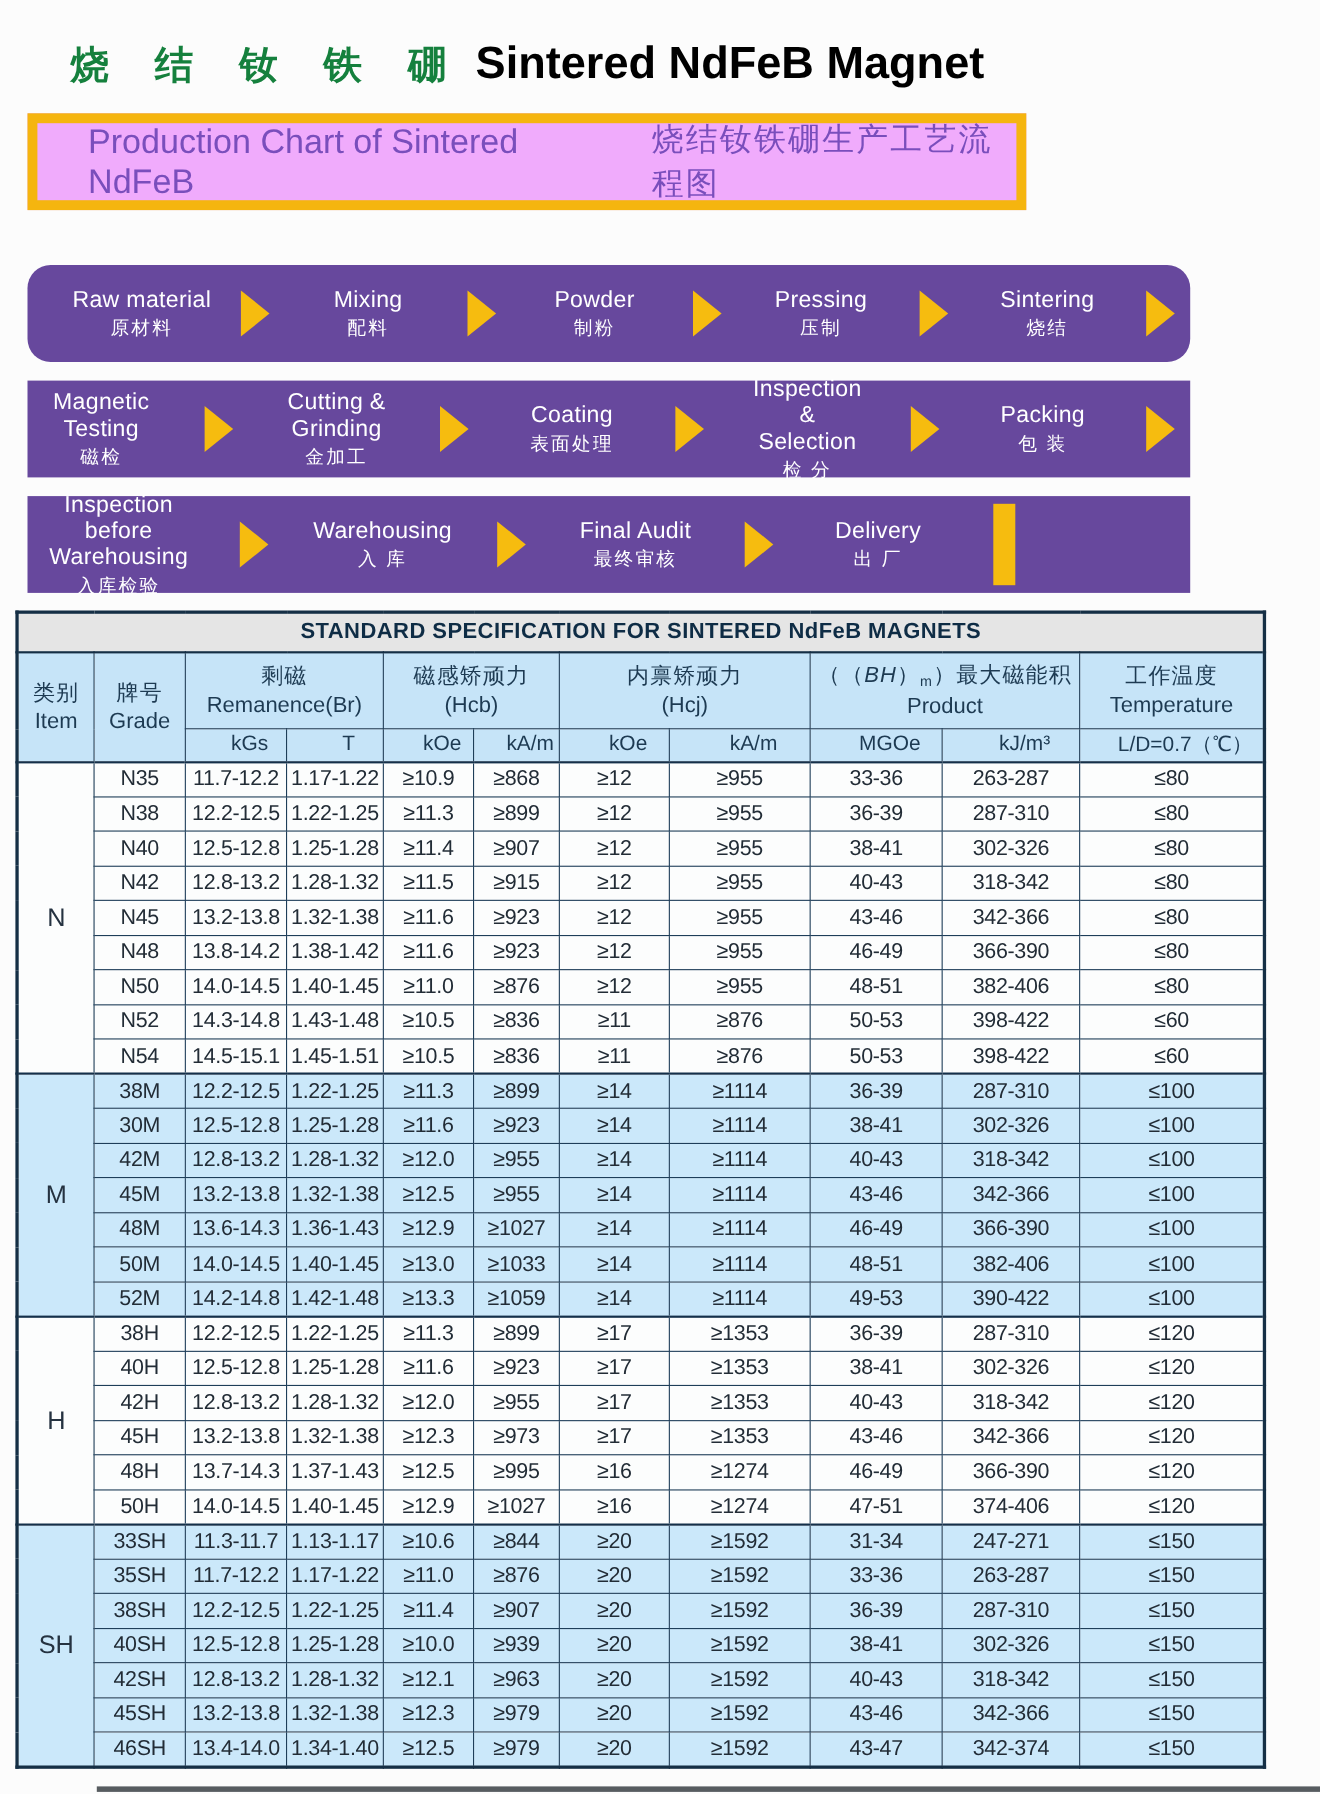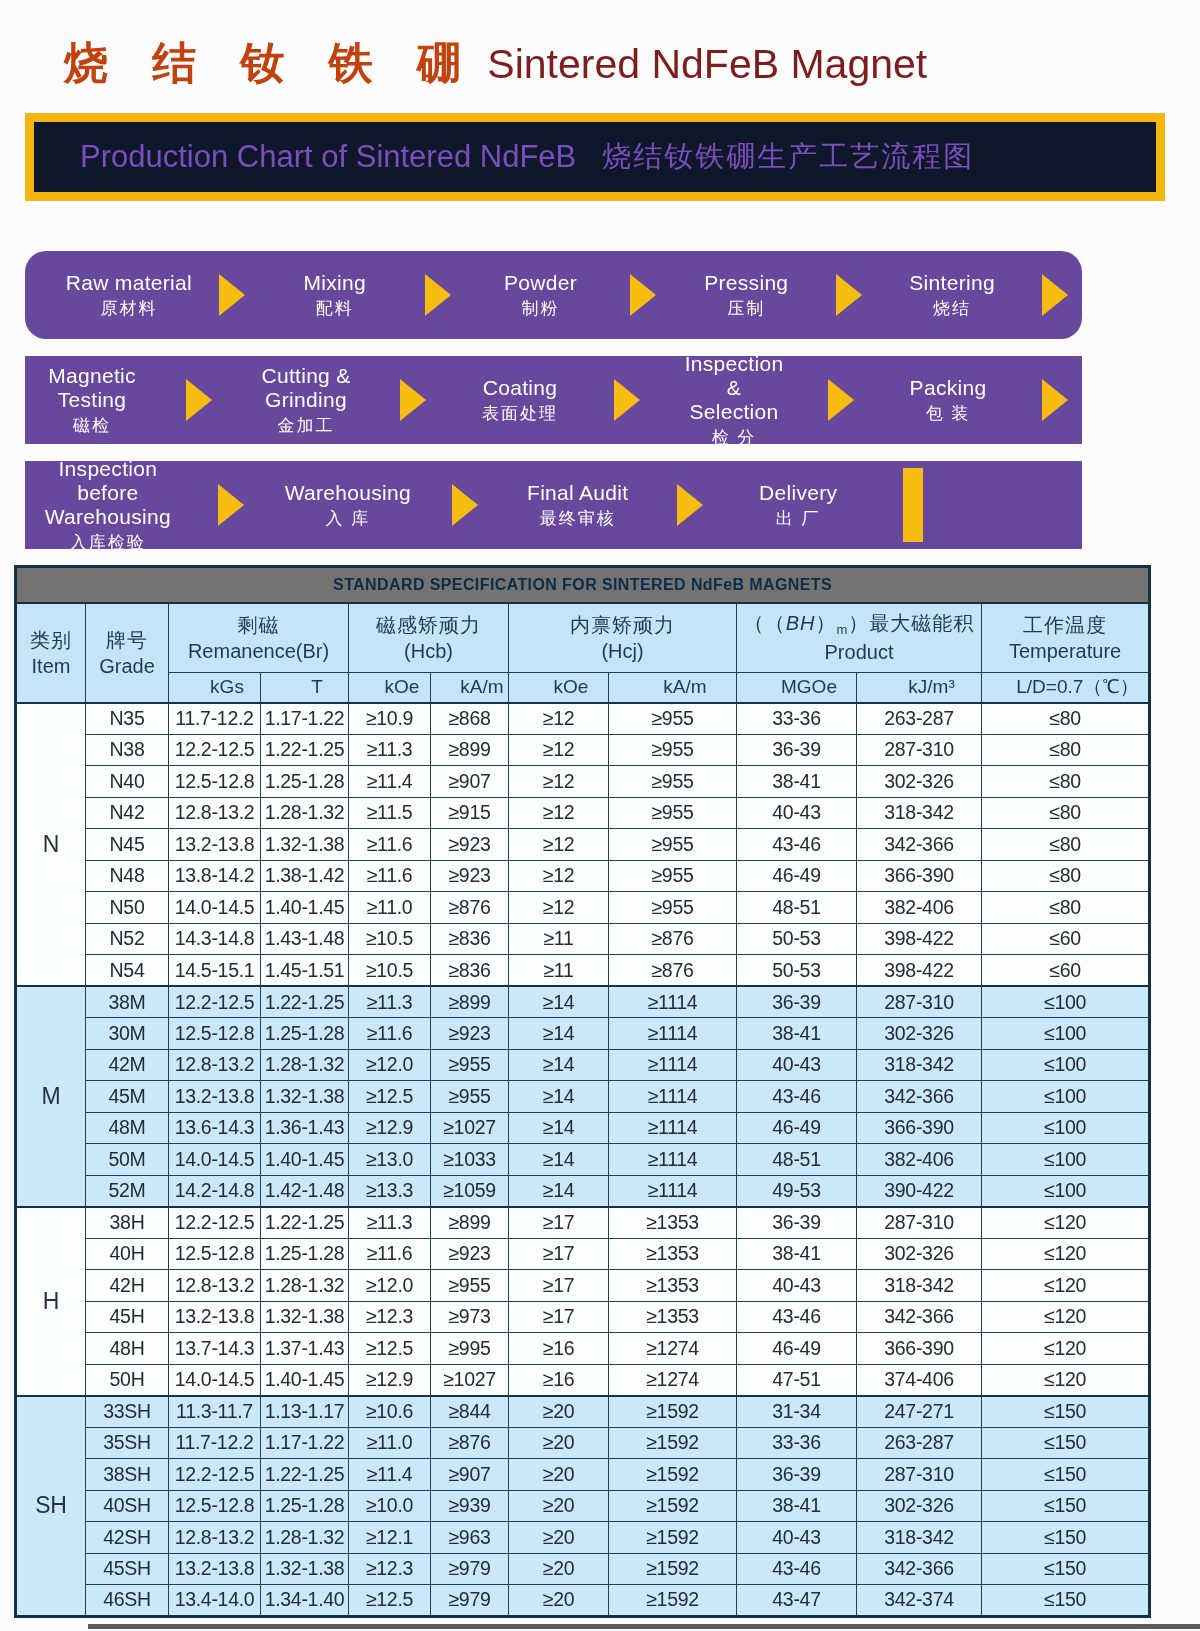--- a/index.html
+++ b/index.html
@@ -1,26 +1,26 @@
 <!DOCTYPE html>
 <html><head>
 <meta charset="utf-8">
 <style>
   * { margin:0; padding:0; box-sizing:border-box; }
   body { font-family: "Liberation Sans", sans-serif; background:#ffffff; }
   .page { position:relative; width:1200px; height:1631px; background:#fcfcfc; overflow:hidden; }
 
   
   .doc-header { margin:34px 0 0 64px; white-space:nowrap; }
-  .t-cn { font-size:44px; font-weight:bold; color:#c2410c; letter-spacing:16px; }
-  .t-en { font-size:41px; font-weight:normal; color:#7f1d1d; margin-left:6px; letter-spacing:0;text-align:right; }
+  .t-cn { font-size:35px; font-weight:bold; color:#15803d; letter-spacing:16px; }
+  .t-en { font-size:41px; font-weight:bold; color:#000000; margin-left:6px; letter-spacing:0;text-align:right; }
 
   
-  .banner { margin:20px 0 0 25px; width:1140px; height:88px; border:9px solid #f5b50f;
-            background:#0f172a; display:flex; align-items:center; padding-left:46px; }
+  .banner { margin:20px 0 0 25px; width:908px; height:88px; border:9px solid #f5b50f;
+            background:#f0abfc; display:flex; align-items:center; padding-left:46px;gap:44px; }
   .b-en { font-size:31px; color:#7a4ebc; }
   .b-cn { font-size:29px; color:#7a4ebc; margin-left:26px; letter-spacing:2px; }
 
   
   .flow-bar { width:1057px; height:88px; margin-left:25px; background:#67489d;
               display:flex; align-items:center; padding:0 14px; color:#ffffff; }
   .flow-bar.first { margin-top:50px;border-radius:21px; }
   .flow-bar + .flow-bar { margin-top:17px;gap:41px; }
   .unit { flex:1; display:flex; justify-content:center; }
   .step { display:flex; flex-direction:column; align-items:center; text-align:center; line-height:1.15; }
@@ -32,21 +32,21 @@
   .arrow { width:0; height:0; flex:0 0 auto;
            border-left:26px solid #f6bc0f; border-top:21px solid transparent; border-bottom:21px solid transparent; }
   .end-bar { flex:0 0 auto; width:20px; height:74px; background:#f6bc0f; margin-left:10px; }
   .spacer { flex:1.55; }
   .u1 { flex:2.05; } .u2 { flex:1.7; } .u3 { flex:1.75; } .u4 { flex:1.6; }
 
   
   .table-wrap { margin:16px 0 0 14px; width:1136px; }
   table { border-collapse:collapse; table-layout:fixed; width:1136px; border:3px solid #152f45; }
   th, td { border:1.6px solid #1e3e59; text-align:center; vertical-align:middle; overflow:hidden; }
-  .title-row th { background:#737373; color:#0e2c45; font-size:16px; font-weight:bold;
+  .title-row th { background:#e5e5e5; color:#0e2c45; font-size:20px; font-weight:bold;
                   height:36px; letter-spacing:0.4px; border-bottom:2px solid #152f45; }
   thead th { background:#c6e4f8; color:#1d3a52; font-weight:normal; }
   .head-row th { height:70px; font-size:20px; line-height:1.3; }
   .units-row th { height:30px; font-size:19px; border-bottom:2.6px solid #14304a;padding-left:25px; }
   .hd-cn { display:block; letter-spacing:1px; }
   .hd-en { display:block; letter-spacing:0; }
   .bh-i { font-style:italic; }
   .bh-s { font-size:13px; vertical-align:-4px; }
   tbody tr { height:31.5px; }
   tbody td { font-size:19.5px; color:#222c36; letter-spacing:-0.3px; }

